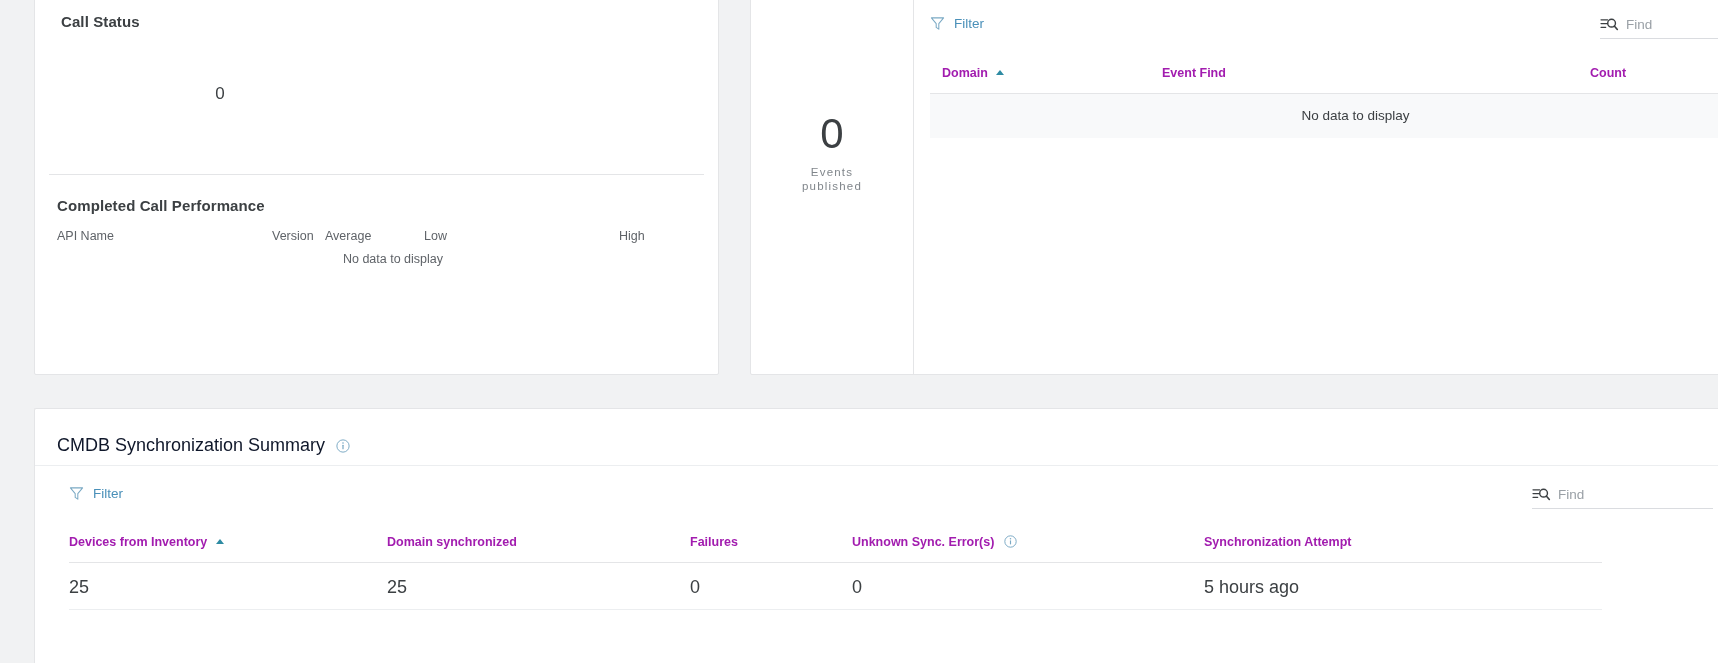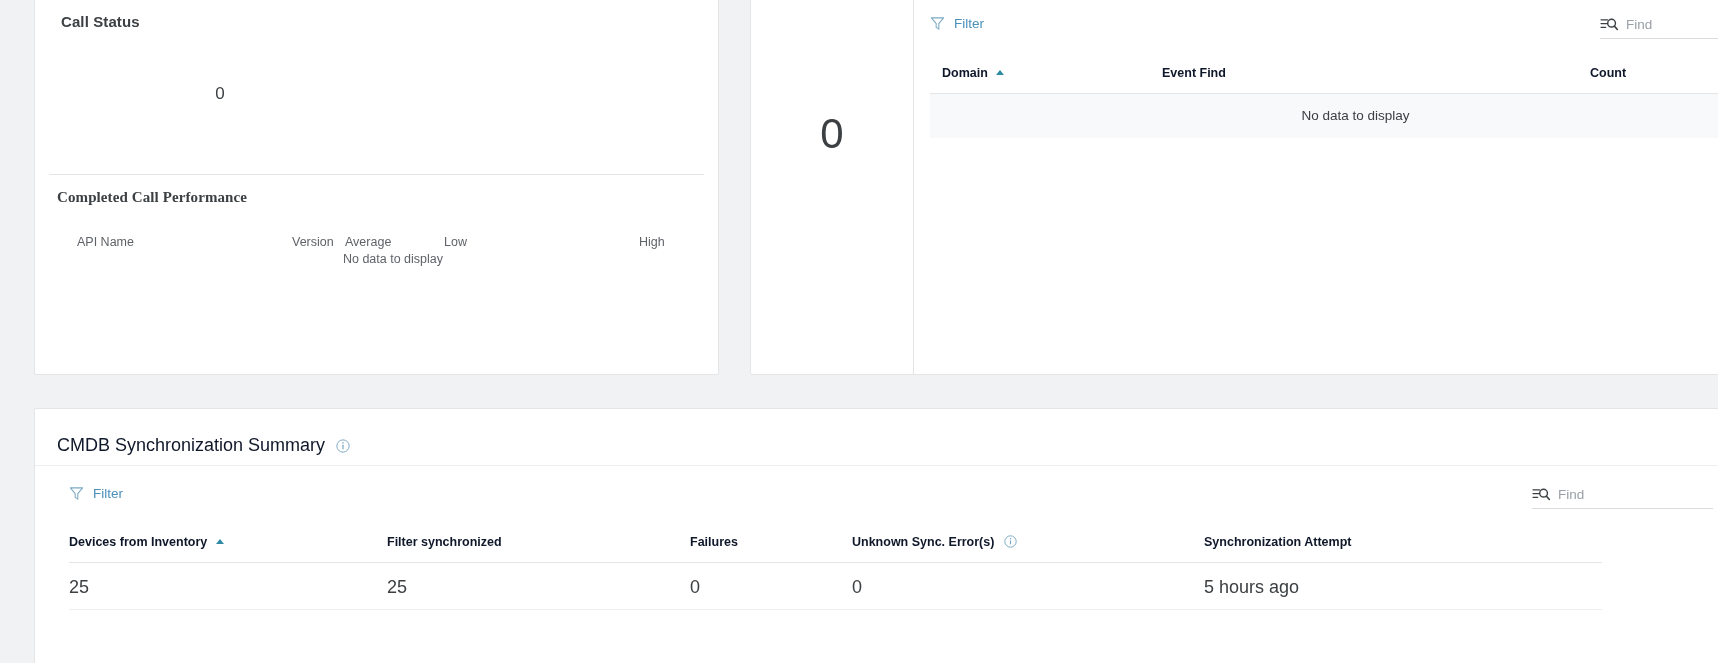--- a/index.html
+++ b/index.html
@@ -73,34 +73,33 @@
     left: 14px;
     right: 14px;
     top: 213px;
     height: 1px;
     background: #e4e5e7;
   }
 
   .ccp-title {
     position: absolute;
     left: 22px;
-    top: 228px;
-    font-family: Liberation Serif, serif;
+    top: 236px;
   }
 
   .ccp-header {
     position: absolute;
     left: 22px;
     top: 258px;
     right: 20px;
     height: 18px;
     font-size: 12.5px;
     color: #5f6368;
   }
-  .ccp-header span { position: absolute; top: 16px; white-space: nowrap; margin-left: 20px; }
+  .ccp-header span { position: absolute; top: 10px; white-space: nowrap; }
   .ccp-c1 { left: 0; }
   .ccp-c2 { left: 215px; }
   .ccp-c3 { left: 268px; }
   .ccp-c4 { left: 367px; }
   .ccp-c5 { left: 562px; }
 
   .ccp-nodata {
     position: absolute;
     left: 0;
     top: 291px;
@@ -218,21 +217,21 @@
   .tbl-head {
     position: relative;
     height: 32px;
     border-bottom: 1px solid #e4e5e7;
   }
   .tbl-head .th {
     position: absolute;
     top: 5px;
     font-size: 12.5px;
     font-weight: bold;
-    color: #0f172a;
+    color: #a21caf;
     white-space: nowrap;
   }
   .sort-asc {
     display: inline-block;
     width: 0; height: 0;
     margin-left: 5px;
     vertical-align: 2px;
     border-left: 4px solid transparent;
     border-right: 4px solid transparent;
     border-bottom: 5px solid #2e8ba3;
@@ -341,20 +340,24 @@
 
     <div class="ccp-nodata">No data to display</div>
   </div>
 
   <div class="card card-mid">
 
     <div class="mid-vdiv mid-vdiv-a"></div>
 
     <div class="events-gauge">
       <div class="events-count">0</div>
+      <div class="events-caption">
+        <div>Events</div>
+        <div>published</div>
+      </div>
     </div>
 
     <div class="mid-right">
 
       <div class="toolbar">
 
         <div class="filter-btn">
           <span>
             <svg class="funnel" viewBox="0 0 16 16">
               <polygon points="1.5,2 14.5,2 9.4,8.2 9.4,14 6.6,12.2 6.6,8.2" fill="none" stroke="#7aa9c4" stroke-width="1.1" stroke-linejoin="round"></polygon>
@@ -436,21 +439,21 @@
           <input class="find-input" type="text" placeholder="Find" style="">
         </div>
       </div>
 
       <div class="tbl cmdb-tbl">
         <div class="tbl-head">
           <div class="th cm-c1">
             <span>Devices from Inventory</span>
             <span class="sort-asc"></span>
           </div>
-          <div class="th cm-c2">Filter synchronized</div>
+          <div class="th cm-c2">Domain synchronized</div>
           <div class="th cm-c3">Failures</div>
           <div class="th cm-c4">
             <span>Unknown Sync. Error(s)</span>
             <span class="info-icon-inline">
               <svg viewBox="0 0 16 16" width="13" height="13">
                 <circle cx="8" cy="8" r="7" fill="none" stroke="#7aa9c4" stroke-width="1.2"></circle>
                 <circle cx="8" cy="4.6" r="0.95" fill="#7aa9c4"></circle>
                 <rect x="7.3" y="6.6" width="1.4" height="5.2" rx="0.6" fill="#7aa9c4"></rect>
               </svg>
             </span>

